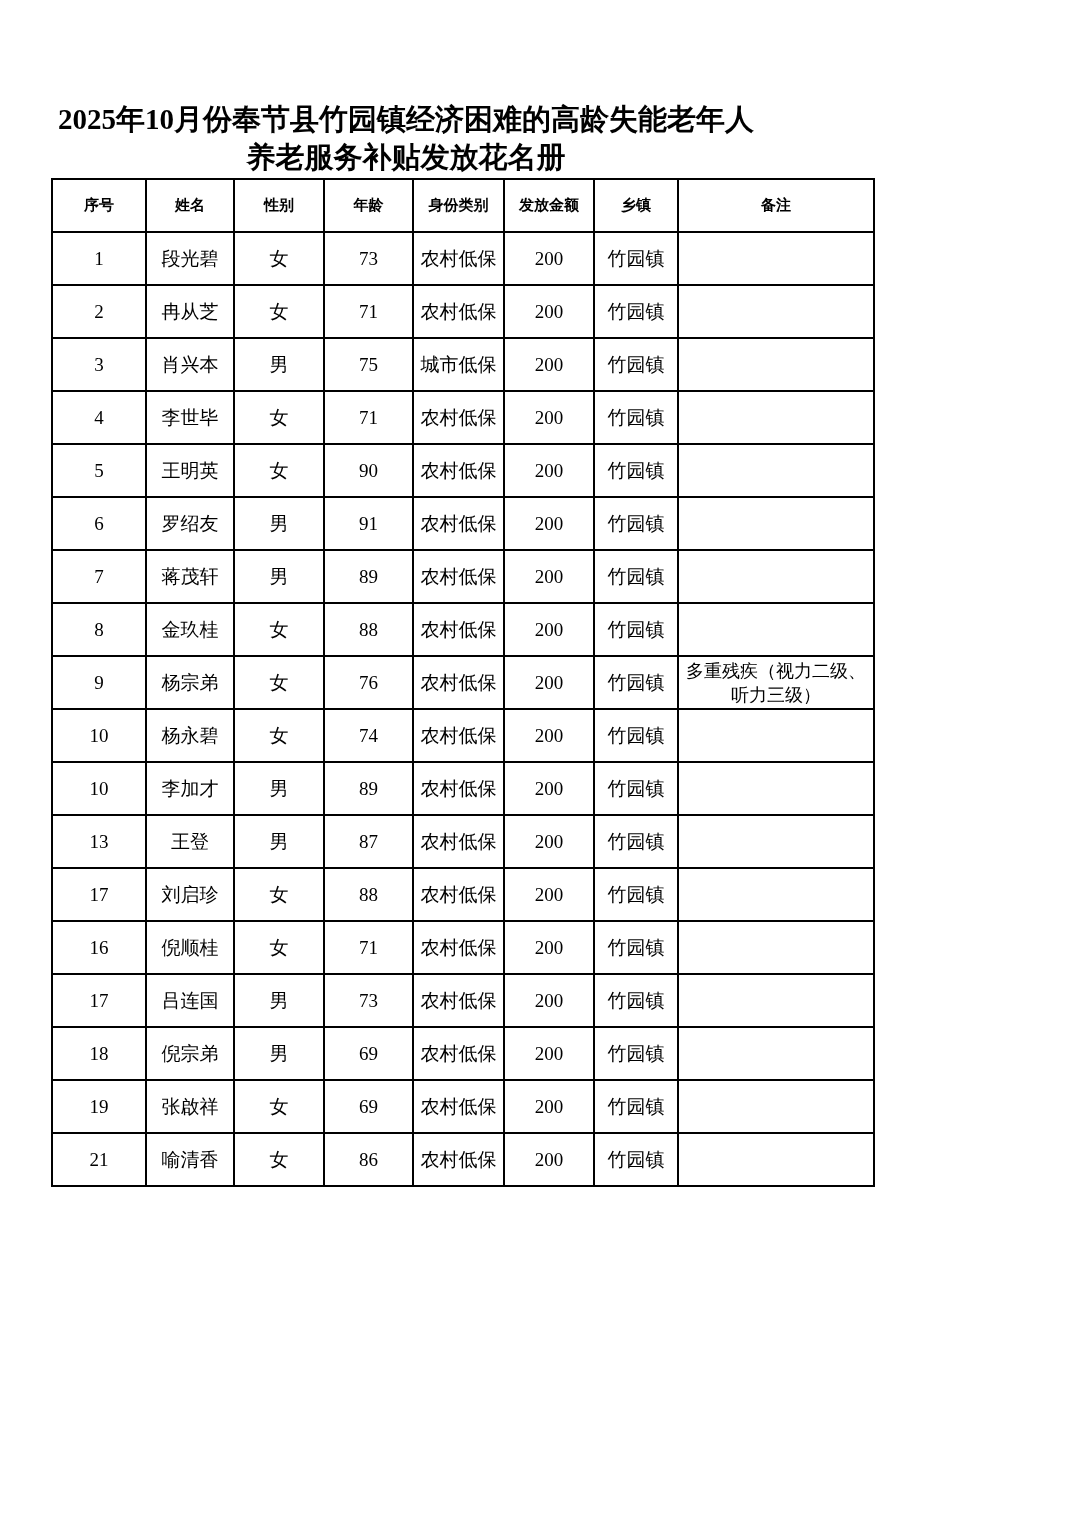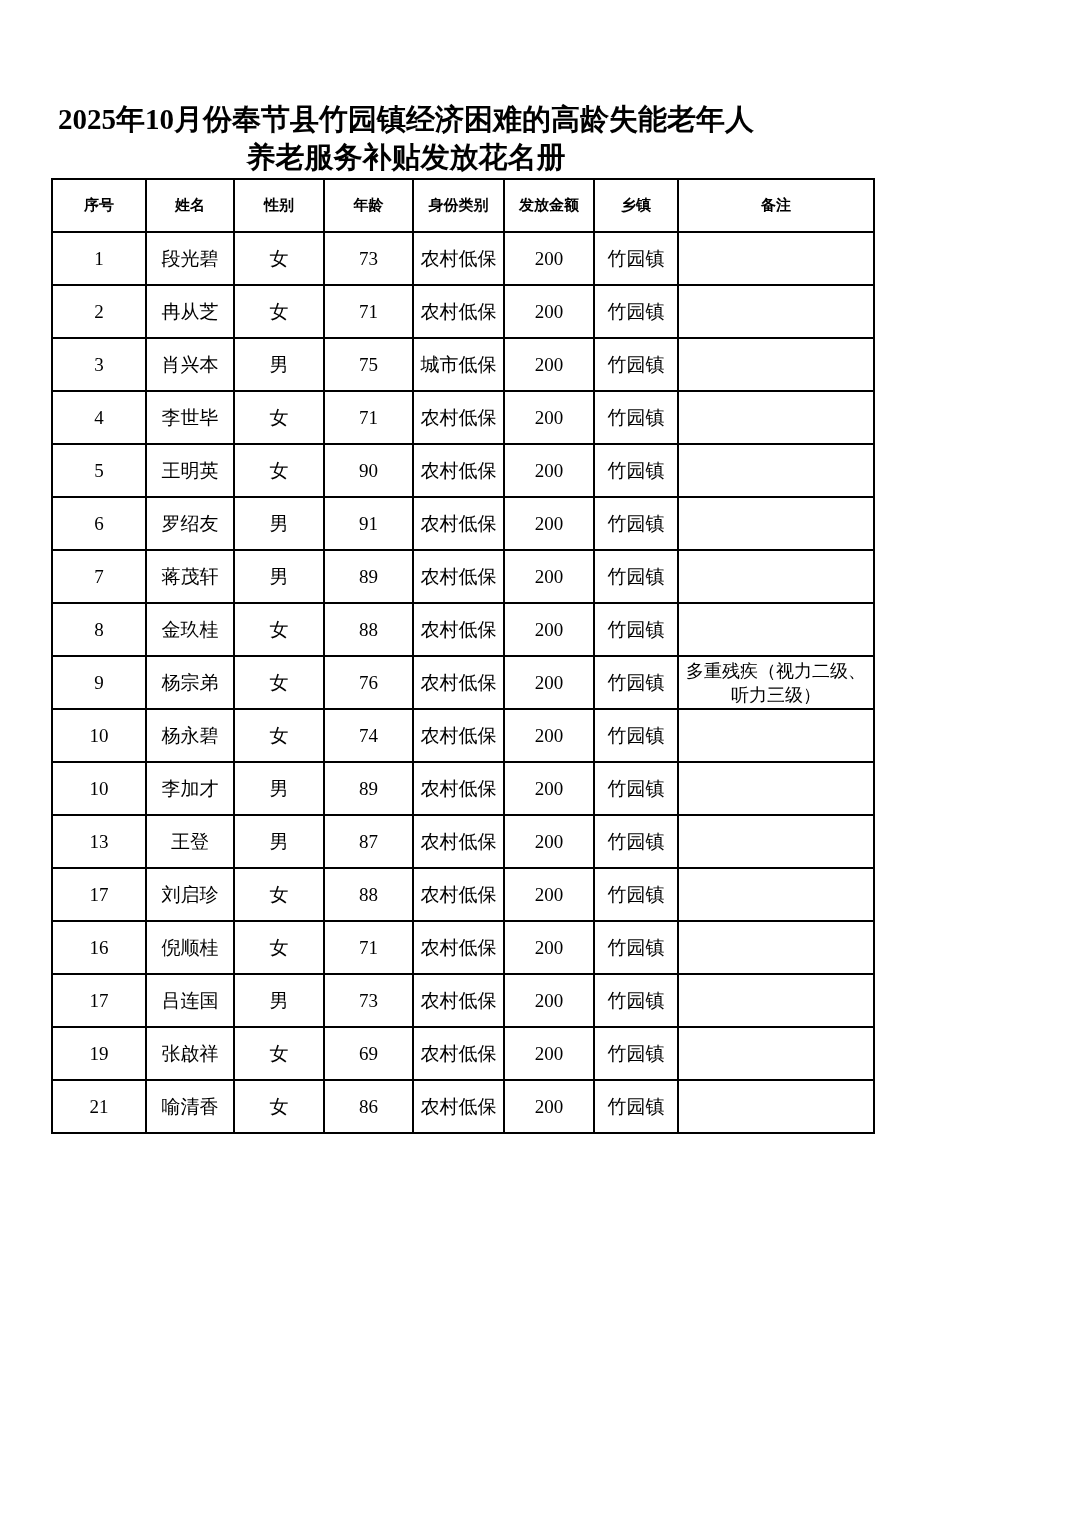--- a/index.html
+++ b/index.html
@@ -239,20 +239,30 @@
             <td>17</td>
             <td>吕连国</td>
             <td>男</td>
             <td>73</td>
             <td>农村低保</td>
             <td>200</td>
             <td>竹园镇</td>
             <td class="remark-cell"></td>
           </tr>
           <tr>
+            <td>18</td>
+            <td>倪宗弟</td>
+            <td>男</td>
+            <td>69</td>
+            <td>农村低保</td>
+            <td>200</td>
+            <td>竹园镇</td>
+            <td class="remark-cell"></td>
+          </tr>
+          <tr>
             <td>19</td>
             <td>张啟祥</td>
             <td>女</td>
             <td>69</td>
             <td>农村低保</td>
             <td>200</td>
             <td>竹园镇</td>
             <td class="remark-cell"></td>
           </tr>
           <tr>

